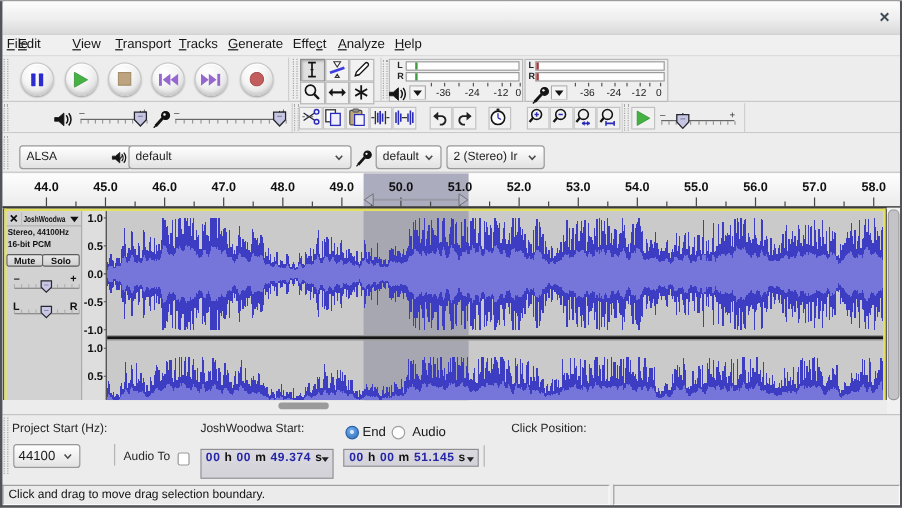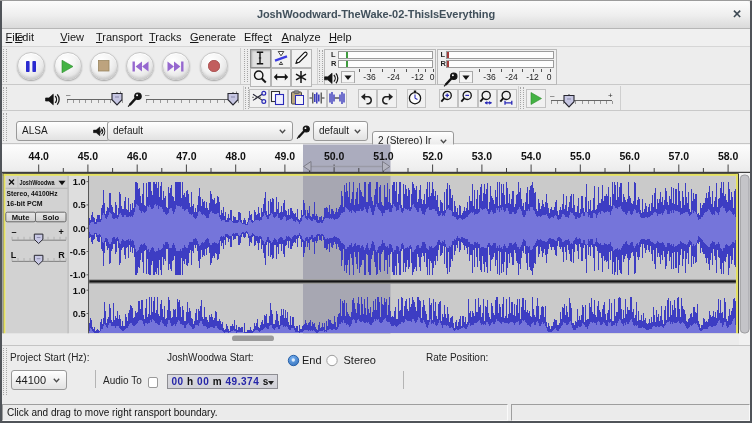--- a/index.html
+++ b/index.html
@@ -32,21 +32,20 @@
 .combo .chev{position:absolute;right:6px;top:7px;width:7px;height:5px;display:block;line-height:0;}
 .lbl{font-size:10px;color:#262626;white-space:nowrap;}
 .tfield{background:linear-gradient(#dadae0,#d2d2d8);border:1px solid #8d8d92;font-size:10px;font-weight:bold;
  line-height:13px;color:#2525a8;letter-spacing:0.55px;padding-left:4px;white-space:nowrap;}
 .tfield b{color:#111;font-weight:bold;}
 .spanel{border:1px solid;border-color:#9e9e9e #fafafa #fafafa #9e9e9e;background:#ebebeb;}
 </style></head>
 <body>
 <div id="win">
 <div id="titlebar" class="abs"></div>
-<div id="title" class="abs">JoshWoodward-TheWake-02-ThisIsEverything</div>
 <div id="closex" class="abs">✕</div>
 <div id="menubar" class="abs">
       <span style="left:3.6px"><u>F</u>ile</span>
       <span style="left:13px"><u>E</u>dit</span>
       <span style="left:58.3px"><u>V</u>iew</span>
       <span style="left:94px"><u>T</u>ransport</span>
       <span style="left:147px"><u>T</u>racks</span>
       <span style="left:188px"><u>G</u>enerate</span>
       <span style="left:242px">Effe<u>c</u>t</span>
       <span style="left:279.6px"><u>A</u>nalyze</span>
@@ -351,21 +350,21 @@
       <g transform="scale(1.05)" stroke="#141414" fill="none">
         <circle cx="9.8" cy="3.8" r="2.9" fill="#141414" stroke-width="1"></circle>
         <circle cx="9" cy="3" r="0.9" fill="#fff" stroke="none"></circle>
         <path d="M7.6 5.9L2.4 11.6" stroke-width="2.2"></path>
         <path d="M1 13l2.2-2.4" stroke-width="1.1"></path>
       </g>
     </svg>
     <div class="abs combo" style="left:313px;top:121px;width:55px;height:20px">default<span class="chev"><svg width="7" height="5" viewBox="0 0 7 5">
           <path d="M0.8 0.8L3.5 3.8L6.2 0.8" fill="none" stroke="#4a4a4a" stroke-width="1.3"></path>
         </svg></span></div>
-    <div class="abs combo" style="left:372px;top:131px;width:82px;height:20px">2 (Stereo) Ir<span class="chev"><svg width="7" height="5" viewBox="0 0 7 5">
+    <div class="abs combo" style="left:372px;top:121px;width:82px;height:20px">2 (Stereo) Ir<span class="chev"><svg width="7" height="5" viewBox="0 0 7 5">
           <path d="M0.8 0.8L3.5 3.8L6.2 0.8" fill="none" stroke="#4a4a4a" stroke-width="1.3"></path>
         </svg></span></div>
 <svg class="abs" style="left:0;top:0" width="752" height="423" viewBox="0 0 752 423">
       <defs>
         <linearGradient id="rulbg" x1="0" y1="0" x2="0" y2="1">
           <stop offset="0" stop-color="#fdfdfd"></stop>
           <stop offset="1" stop-color="#ebebeb"></stop>
         </linearGradient>
       </defs>
       <rect x="2" y="144.5" width="748" height="28.5" fill="url(#rulbg)"></rect>
@@ -520,28 +519,31 @@
       <circle cx="6.3" cy="6" r="1.7" fill="#dcebfa"></circle>
       <circle cx="45" cy="6.5" r="5.2" fill="#fdfdfd" stroke="#9f9f9f" stroke-width="1"></circle>
       <defs>
         <radialGradient id="rg" cx="0.4" cy="0.3" r="0.9">
           <stop offset="0" stop-color="#73aef0"></stop>
           <stop offset="1" stop-color="#2f6bb4"></stop>
         </radialGradient>
       </defs>
     </svg>
     <div class="abs" style="left:302px;top:354px;font-size:11px;color:#1a1a1a">End</div>
-    <div class="abs" style="left:343.5px;top:354px;font-size:11px;color:#1a1a1a">Stereo</div>
-    <div class="abs tfield" style="left:166.5px;top:374px;width:111.5px;height:15px"><span>00</span><b> h </b><span>00</span><b> m </b><span>49.374</span><b> s</b><svg class="abs" style="right:2px;top:4.5px" width="8" height="6" viewBox="0 0 8 6">
+    <div class="abs" style="left:343.5px;top:354px;font-size:11px;color:#1a1a1a">Audio</div>
+    <div class="abs tfield" style="left:166.5px;top:374px;width:111.5px;height:25px"><span>00</span><b> h </b><span>00</span><b> m </b><span>49.374</span><b> s</b><svg class="abs" style="right:2px;top:4.5px" width="8" height="6" viewBox="0 0 8 6">
+        <path d="M1 1h6L4 5Z" fill="#222"></path>
+      </svg></div>
+    <div class="abs tfield" style="left:286px;top:374px;width:113px;height:15px"><span>00</span><b> h </b><span>00</span><b> m </b><span>51.145</span><b> s</b><svg class="abs" style="right:2px;top:4.5px" width="8" height="6" viewBox="0 0 8 6">
         <path d="M1 1h6L4 5Z" fill="#222"></path>
       </svg></div>
     <div class="abs" style="left:402.5px;top:371px;width:1px;height:18px;background:#b4b4b4"></div>
-    <div class="abs lbl" style="left:426px;top:352px">Rate Position:</div>
+    <div class="abs lbl" style="left:426px;top:352px">Click Position:</div>
 <div class="abs spanel" style="left:2px;top:403.5px;width:505.5px;height:17px">
-      <div class="abs" style="left:4px;top:2.5px;font-size:10px;color:#111;white-space:nowrap">Click and drag to move right ransport boundary.</div>
+      <div class="abs" style="left:4px;top:2.5px;font-size:10px;color:#111;white-space:nowrap">Click and drag to move drag selection boundary.</div>
     </div>
     <div class="abs spanel" style="left:511px;top:403.5px;width:238.5px;height:17px"></div>
 <div id="borders">
 <div class="abs" style="left:0;top:0;width:2px;height:423px"></div>
 <div class="abs" style="right:0;top:0;width:2px;height:423px"></div>
 <div class="abs" style="left:0;top:421px;width:752px;height:2px"></div>
 <div class="abs" style="left:0;top:0;width:752px;height:1px;background:#9c9c9c"></div>
 </div>
 </div>
 </body></html>

